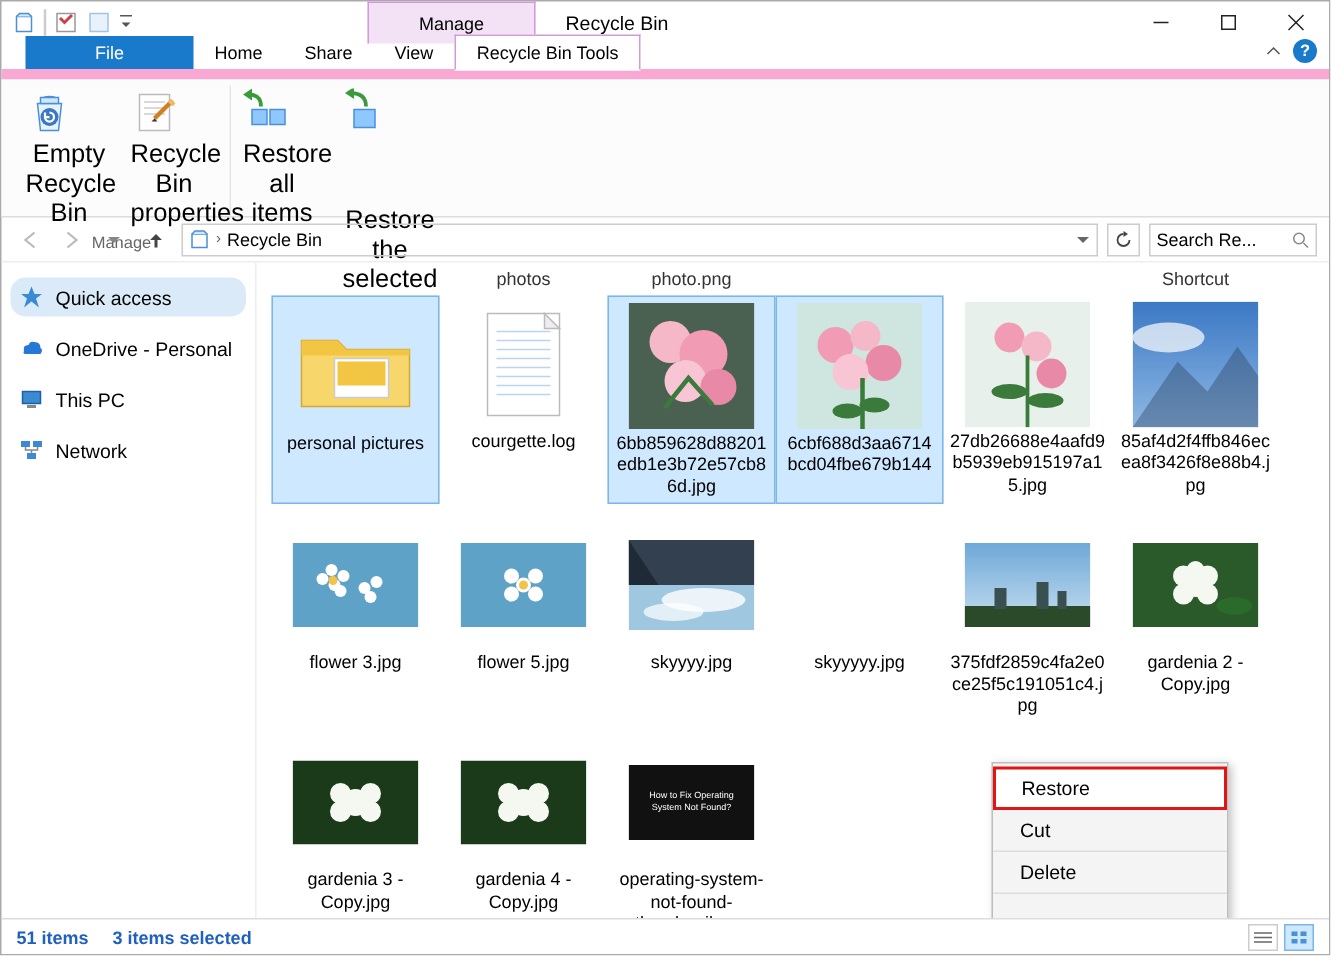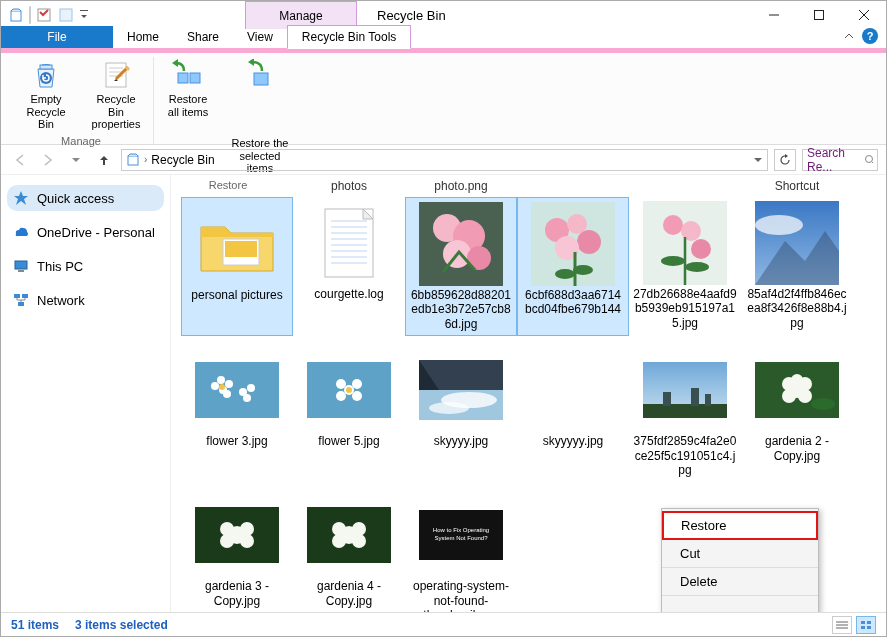--- a/index.html
+++ b/index.html
@@ -7,40 +7,40 @@
 .window { width:887px; height:637px; border:1px solid #aaa; position:relative; background:#fff; display:flex; flex-direction:column; }
 .titlebar { height:28px; display:flex; align-items:center; font-size:12px; }
 .qat { display:flex; align-items:center; gap:4px; padding:0 6px; }
 .qat .ic { width:18px; height:18px; display:flex; align-items:center; justify-content:center; border:1px solid transparent; border-radius:2px; }
 .mid-tabs { flex:1; display:flex; align-items:center; }
 .manage-tab { width:112px; height:28px; display:flex; flex-direction:column; align-items:center; justify-content:center; background:#f3e1f6; border:1px solid #d19bd9; border-bottom:none; margin-left:150px;}
 .manage-tab span { font-size:12px; }
 .title-text { margin-left:20px; font-size:13px; }
 .win-controls { margin-left:auto; display:flex; }
 .win-controls .wbtn { width:45px; height:28px; display:flex; align-items:center; justify-content:center; font-size:14px; color:#222; }
-.ribbon-tabs { height:24px; display:flex; align-items:flex-end; border-bottom:5px solid #f9a8d4; }
+.ribbon-tabs { height:24px; display:flex; align-items:flex-end; border-bottom:7px solid #f9a8d4;padding-left:16px; }
 .rtab { padding:4px 14px; font-size:12px; color:#000000; }
 .rtab.file { background:#1979ca; color:#fff; }
 .rtab.tool { border:1px solid #d19bd9; border-bottom:1px solid #fff; background:#fff; position:relative; top:1px; }
 .ribbon-tabs .collapse { margin-left:auto; padding:4px 8px; color:#555; font-size:11px; display:flex; align-items:center; gap:8px;}
 .help-circle { width:16px; height:16px; border-radius:50%; background:#1979ca; color:#fff; display:flex; align-items:center; justify-content:center; font-size:11px; font-weight:bold;}
 .ribbon { height:92px; background:#fcfcfc; border-bottom:1px solid #ddd; display:flex; padding:4px 8px 0 8px; }
 .rgroup { display:flex; flex-direction:column; align-items:center; padding:0 6px; border-right:1px solid #e5e5e5; }
 .rgroup:last-child{border-right:none;}
 .rbuttons { display:flex; gap:8px; }
-.rbtn { display:flex; flex-direction:column; align-items:center; justify-content:flex-start; width:62px; font-size:11px; text-align:center; line-height:1.15; padding:2px; }
+.rbtn { display:flex; flex-direction:column; justify-content:flex-start; width:62px; font-size:17px; text-align:center; line-height:1.15; padding:2px; }
 .rbtn .ric { width:32px; height:32px; margin-bottom:2px; display:flex; align-items:center; justify-content:center;}
 .rgroup-label { font-size:11px; color:#666; margin-top:auto; padding:2px 0 4px 0;}
 .addr { height:30px; display:flex; align-items:center; gap:6px; padding:0 8px; border-bottom:1px solid #eee; }
 .navbtn { width:22px; height:22px; display:flex; align-items:center; justify-content:center; color:#888; }
 .navbtn.enabled{color:#333;}
 .addrbar { flex:1; height:22px; border:1px solid #ccc; display:flex; align-items:center; font-size:12px; padding:0 4px; gap:4px;}
 .addrbar .chev { color:#666; font-size:10px;}
 .refresh { width:22px; height:22px; border:1px solid #ccc; display:flex; align-items:center; justify-content:center; font-size:12px;}
-.search { width:76px; height:22px; border:1px solid #ccc; display:flex; align-items:center; font-size:12px; color:#701a75; padding:0 4px; gap:4px;}
+.search { width:112px; height:22px; border:1px solid #ccc; display:flex; align-items:center; font-size:12px; color:#000000; padding:0 4px; gap:4px;}
 .body { flex:1; display:flex; min-height:0; }
 .sidebar { width:170px; border-right:1px solid #eee; padding:10px 6px; font-size:13px; }
 .sidebar .item { display:flex; align-items:center; gap:8px; padding:5px 6px; }
 .sidebar .item.active { background:#dbeaf8;border-radius:10px; }
 .sidebar .sic { width:16px; height:16px; display:flex; align-items:center; justify-content:center;}
 .main { flex:1; position:relative; overflow:hidden; }
 .header-row { display:flex; padding:4px 0 2px 10px; font-size:12px; color:#333; }
 .header-row .hcell { text-align:center; }
 .grid { display:flex; flex-wrap:wrap; align-content:flex-start; padding:2px 10px; column-gap:0; row-gap:8px; }
 .file { width:112px; display:flex; flex-direction:column; align-items:center; font-size:12px; text-align:center; padding:4px; }

